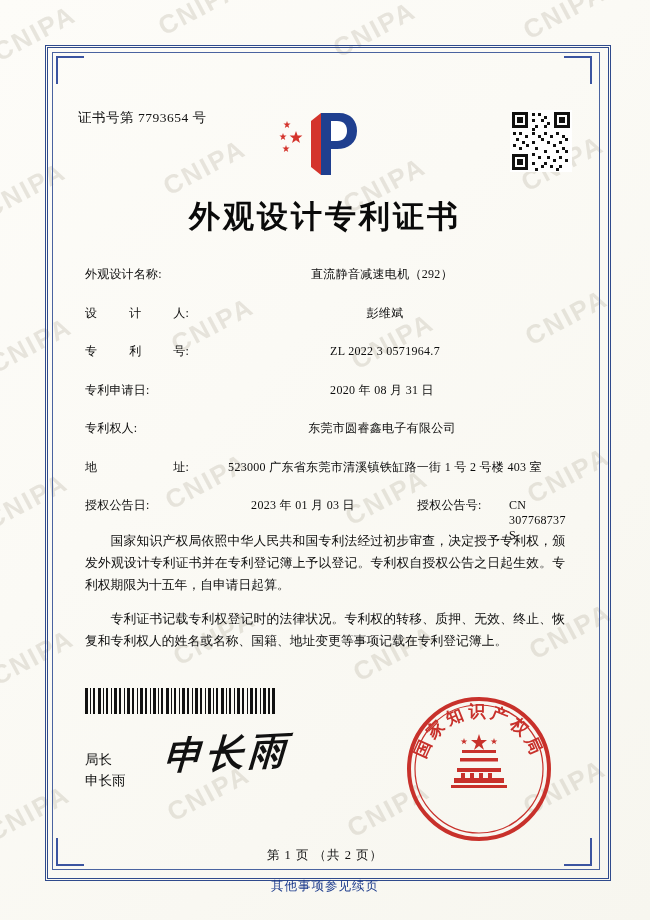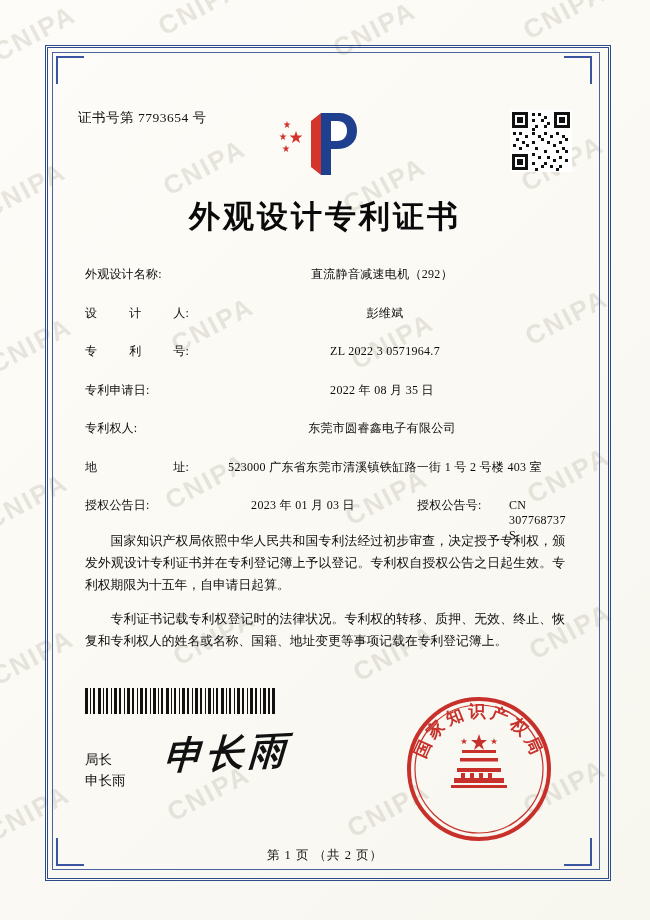--- a/index.html
+++ b/index.html
@@ -386,21 +386,21 @@
         <div class="flabel spaced">
           <span>专</span>
           <span>利</span>
           <span>号:</span>
         </div>
         <div class="fvalue">ZL 2022 3 0571964.7</div>
       </div>
 
       <div class="frow">
         <div class="flabel">专利申请日:</div>
-        <div class="fvalue">2022 年 08 月 35 日</div>
+        <div class="fvalue">2020 年 08 月 31 日</div>
       </div>
 
       <div class="frow">
         <div class="flabel">专利权人:</div>
         <div class="fvalue">东莞市圆睿鑫电子有限公司</div>
       </div>
 
       <div class="frow">
         <div class="flabel spaced">
           <span>地</span>
@@ -507,14 +507,15 @@
         </defs>
         <text font-family="'DejaVu Serif', serif" font-size="17" font-weight="700" fill="#c8312b" letter-spacing="4">
           <textPath href="#sealArc" startOffset="50%" text-anchor="middle">国家知识产权局</textPath>
         </text>
       </svg>
     </div>
 
     <div class="page-num">第 1 页 （共 2 页）</div>
   </div>
 
+  <div class="footer-note">其他事项参见续页</div>
 
 </div>
 
 </body></html>

